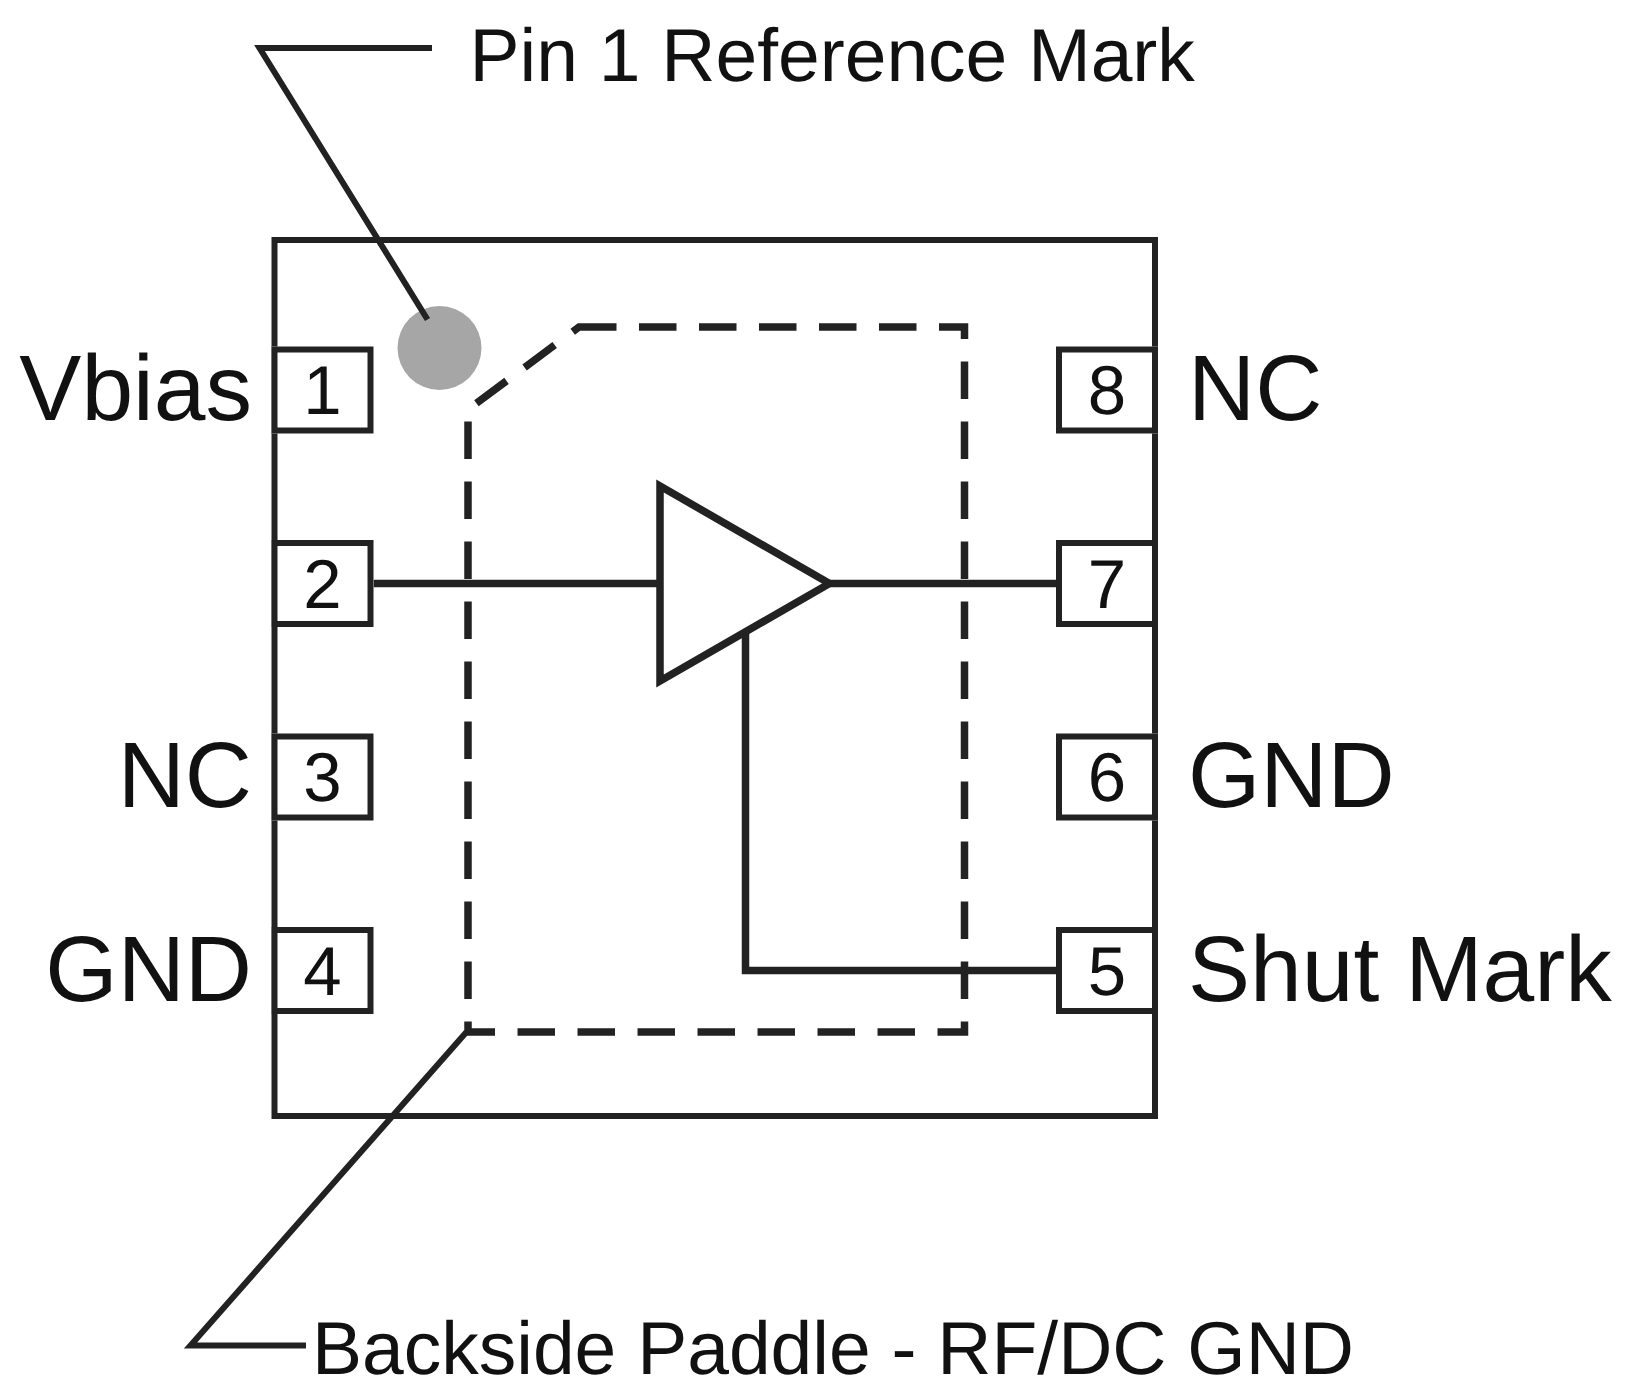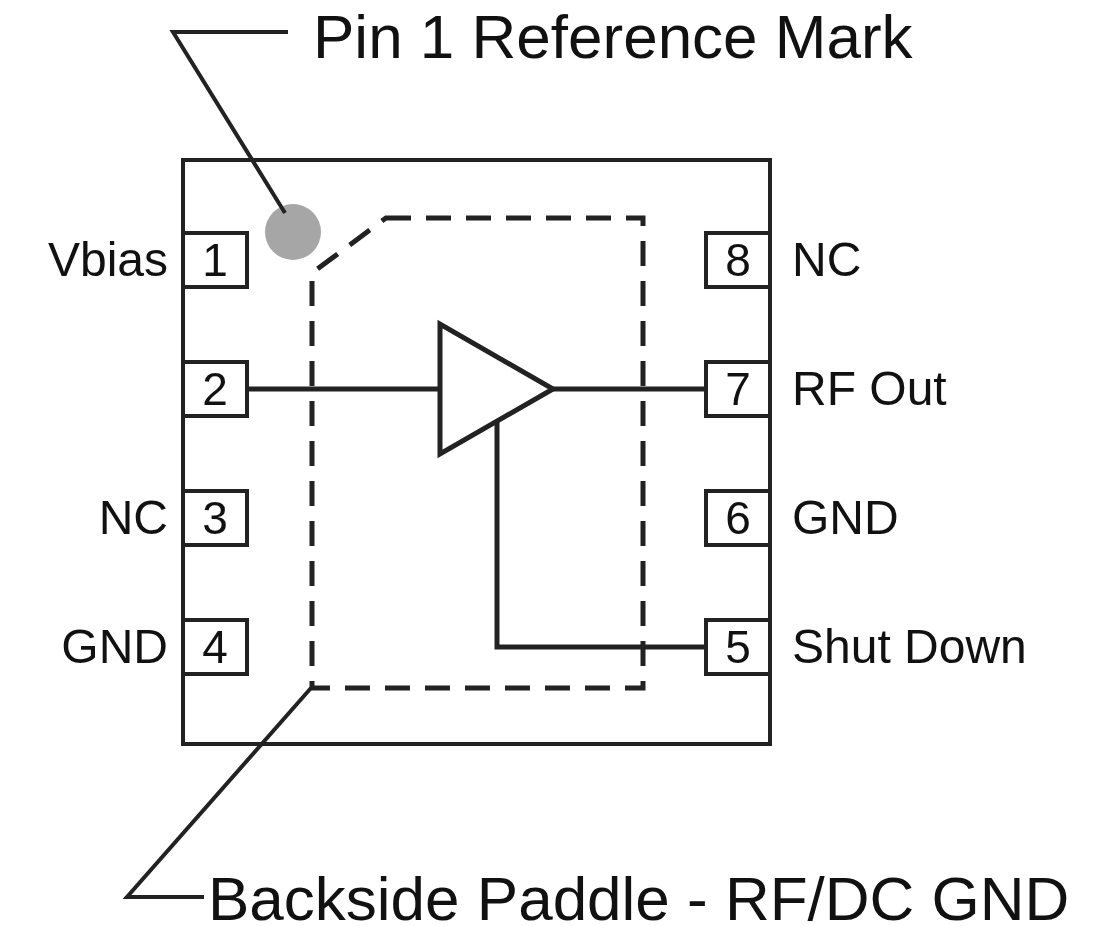--- a/index.html
+++ b/index.html
@@ -36,35 +36,35 @@
   .pbl { left: 181px; }
   .pbr { left: 704px; }
   .pb-r0 { top: 231px; }
   .pb-r1 { top: 360px; }
   .pb-r2 { top: 489px; }
   .pb-r3 { top: 618px; }
 
   
   .pin-label {
     position: absolute;
-    font-size: 48px;
+    font-size: 62px;
     line-height: 66px;
     white-space: nowrap;
   }
   .pll { left: 0; width: 168px; text-align: right; }
   .plr { left: 792px; text-align: left; }
   .pl-r0 { top: 227px; }
   .pl-r1 { top: 356px; }
   .pl-r2 { top: 485px; }
   .pl-r3 { top: 614px; }
 
   
   .annotation {
     position: absolute;
-    font-size: 62px;
+    font-size: 50px;
     line-height: 66px;
     white-space: nowrap;
   }
   #pin1-annotation { left: 313px; top: 4px; }
   #paddle-annotation { left: 208px; top: 866px; }
 </style>
 </head>
 <body>
 
 <div id="stage">
@@ -118,17 +118,16 @@
   </div>
   <div class="pin-box pbr pb-r3">
     <span>5</span>
   </div>
 
   <div class="pin-label pll pl-r0">Vbias</div>
   <div class="pin-label pll pl-r2">NC</div>
   <div class="pin-label pll pl-r3">GND</div>
 
   <div class="pin-label plr pl-r0">NC</div>
-  <div class="pin-label plr pl-r1">RF Out</div>
   <div class="pin-label plr pl-r2">GND</div>
-  <div class="pin-label plr pl-r3">Shut Down</div>
+  <div class="pin-label plr pl-r3">Shut Mark</div>
 
 </div>
 
 </body></html>

